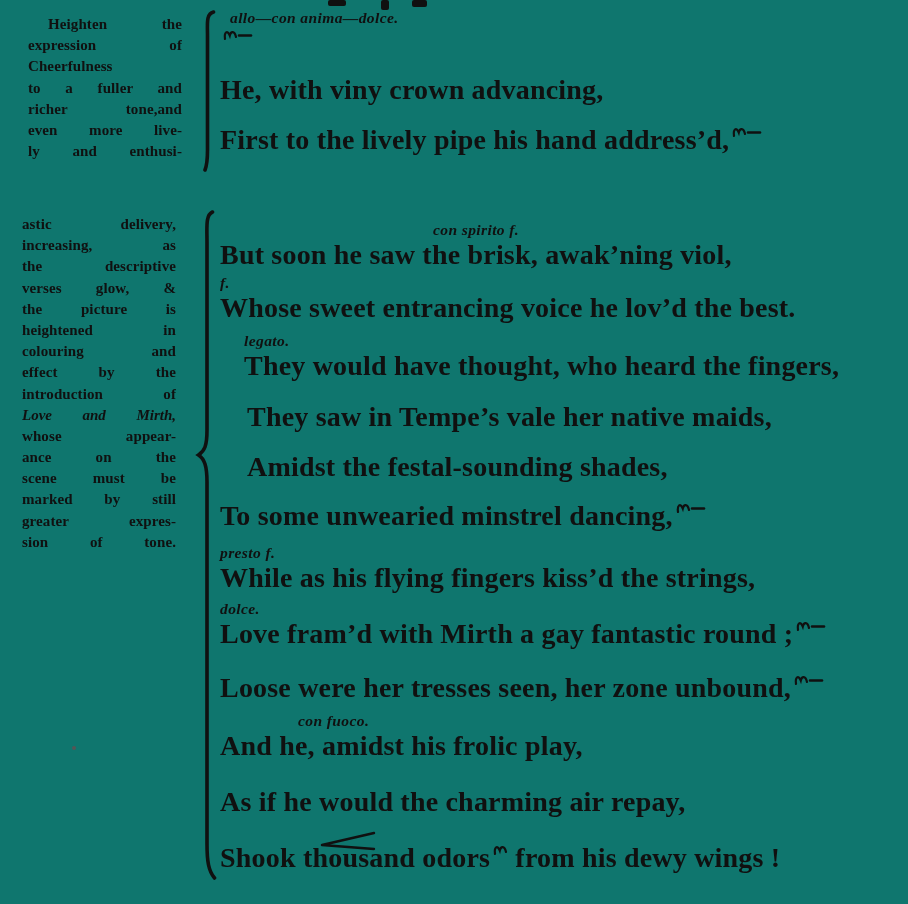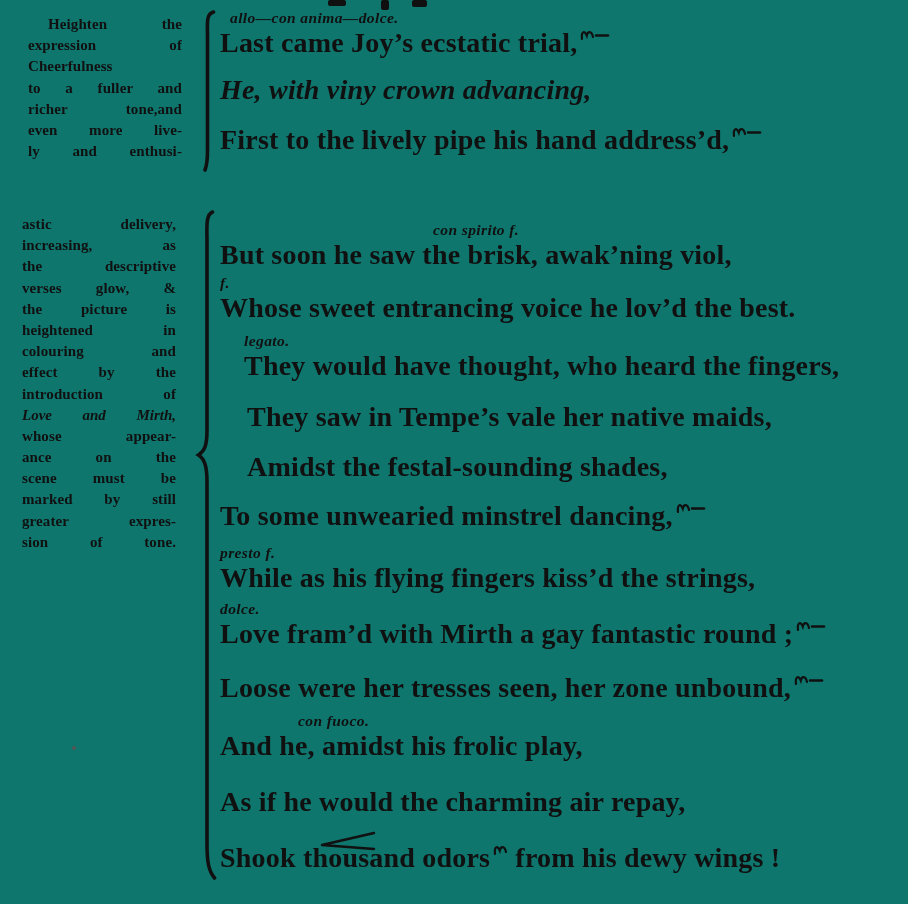--- a/index.html
+++ b/index.html
@@ -114,25 +114,25 @@
     </div>
 
   <svg class="brace" id="brace1" width="20" height="162" viewBox="0 0 20 162">
     <path d="M15.5 2 C8 4 9.5 13 9.5 26 L9.5 140 C9.5 149 9 155 7 160" fill="none" stroke="#101010" stroke-width="3.6" stroke-linecap="round"></path>
   </svg>
   <svg class="brace" id="brace2" width="22" height="672" viewBox="0 0 22 672">
     <path d="M17.5 2 C10.5 5 12 17 12 32 L12 220 C12 236 9.5 241 3.5 245 C9.5 249 12 256 12 272 L12 634 C12 651 13.5 661 19.5 668" fill="none" stroke="#101010" stroke-width="3.6" stroke-linecap="round"></path>
   </svg>
 
   <div id="verse">
-      <div class="verse-line" style="top: 27px; left: 220px;"><span class="tempo" style="left: 10px;">allo—con anima—dolce.</span><span>Last came Joy’s ecstatic trial,</span><span class="mark"><svg width="30" height="14" viewBox="0 0 30 14">
+      <div class="verse-line" style="top: 27px; left: 220px;"><span class="tempo" style="left: 10px;">allo—con anima—dolce.</span><span class="mark"><svg width="30" height="14" viewBox="0 0 30 14">
             <path d="M2 11 C1 4 4.5 1.5 6.8 7.5 C7.8 3 11.5 2.5 13 9" fill="none" stroke="#101010" stroke-width="2.2" stroke-linecap="round"></path>
             <path d="M16 7.5 L28 7.5" fill="none" stroke="#101010" stroke-width="2.5" stroke-linecap="round"></path>
           </svg></span></div>
-      <div class="verse-line" style="top: 74px; left: 220px; font-style: italic;"><span>He, with viny crown advancing,</span></div>
+      <div class="verse-line" style="top: 74px; left: 220px;"><span>He, with viny crown advancing,</span></div>
       <div class="verse-line" style="top: 124px; left: 220px;"><span>First to the lively pipe his hand address’d,</span><span class="mark"><svg width="30" height="14" viewBox="0 0 30 14">
             <path d="M2 11 C1 4 4.5 1.5 6.8 7.5 C7.8 3 11.5 2.5 13 9" fill="none" stroke="#101010" stroke-width="2.2" stroke-linecap="round"></path>
             <path d="M16 7.5 L28 7.5" fill="none" stroke="#101010" stroke-width="2.5" stroke-linecap="round"></path>
           </svg></span></div>
       <div class="verse-line" style="top: 239px; left: 220px;"><span class="tempo" style="left: 213px;">con spirito f.</span><span>But soon he saw the brisk, awak’ning viol,</span></div>
       <div class="verse-line" style="top: 292px; left: 220px;"><span class="tempo" style="left: 0px;">f.</span><span>Whose sweet entrancing voice he lov’d the best.</span></div>
       <div class="verse-line" style="top: 350px; left: 220px; margin-left: 24px;"><span class="tempo" style="left: 0px;">legato.</span><span>They would have thought, who heard the fingers,</span></div>
       <div class="verse-line" style="top: 401px; left: 247px;"><span>They saw in Tempe’s vale her native maids,</span></div>
       <div class="verse-line" style="top: 451px; left: 247px;"><span>Amidst the festal-sounding shades,</span></div>
       <div class="verse-line" style="top: 500px; left: 220px;"><span>To some unwearied minstrel dancing,</span><span class="mark"><svg width="30" height="14" viewBox="0 0 30 14">

